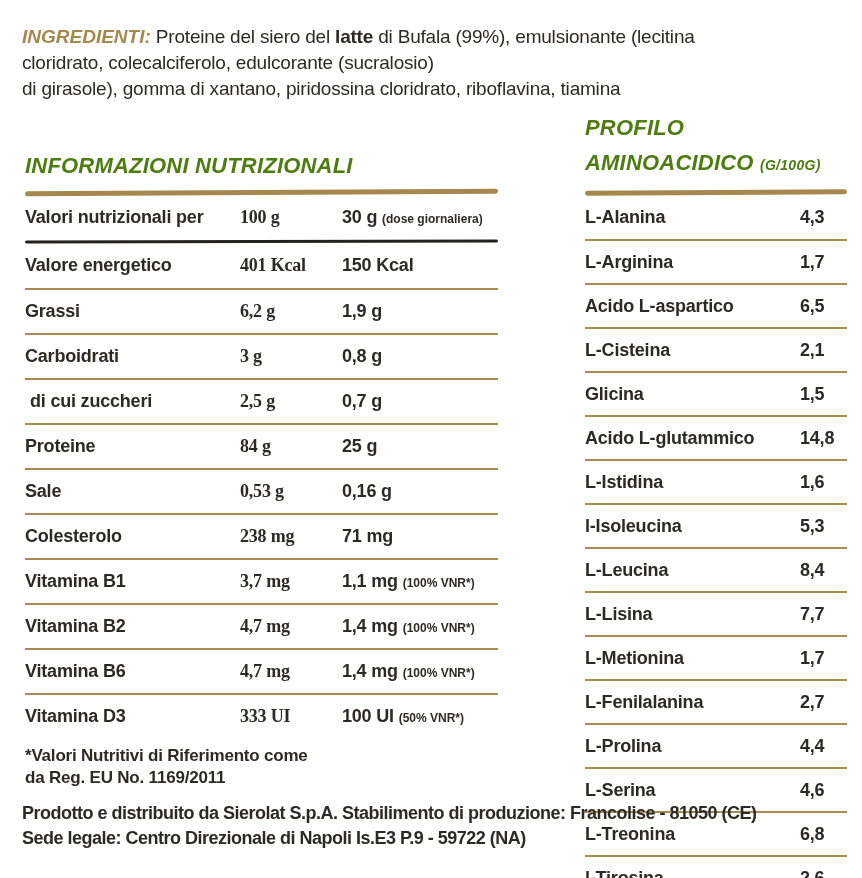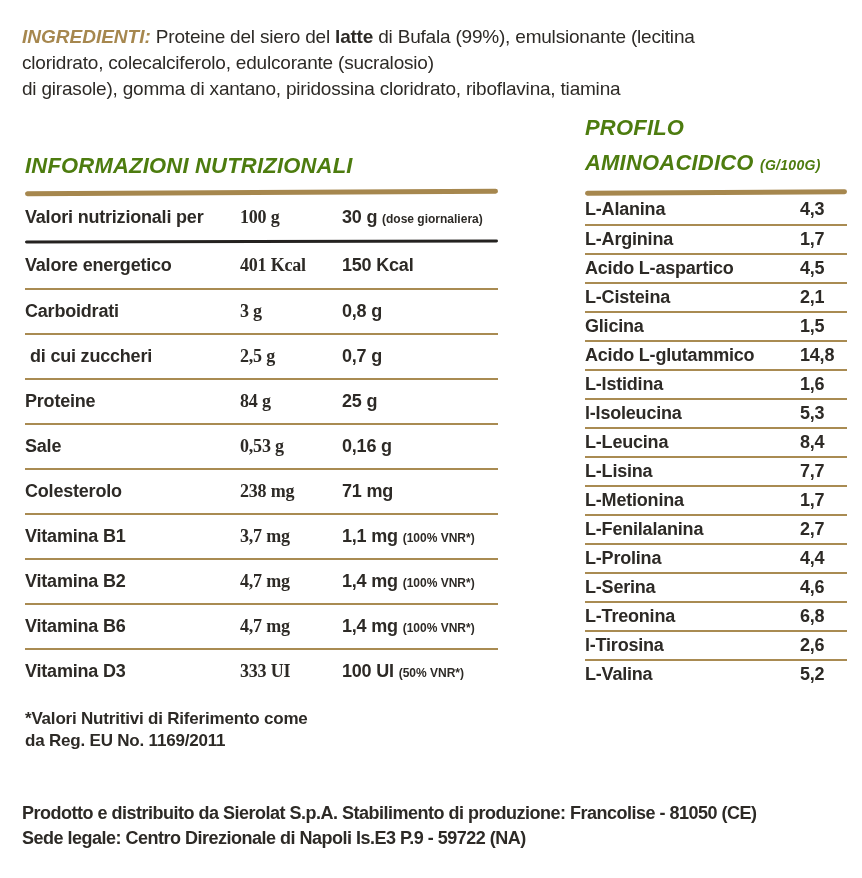--- a/index.html
+++ b/index.html
@@ -31,25 +31,25 @@
   .brush-dark { height:3px; border-radius:2px; background:#242220; transform:rotate(-0.15deg); }
 
   
   .n-row { display:flex; align-items:center; height:45px; font-size:18px; font-weight:700; letter-spacing:-0.2px; }
   .n-row .lbl { width:215px; }
   .n-row .lbl.indent { padding-left:5px; }
   .n-row .v1 { width:102px;font-family:Liberation Serif, serif; }
   .n-row .v2 { flex:1; white-space:nowrap; }
   .n-row small, .n-row .note { font-size:12px; font-weight:700; letter-spacing:0; }
   #nutrition-rows .n-row + .n-row { border-top:2px solid #a98b52; }
-  .footnote { margin-top:15px; font-size:17px; font-weight:700; line-height:22px; letter-spacing:-0.2px; }
+  .footnote { margin-top:7px; font-size:17px; font-weight:700; line-height:22px; letter-spacing:-0.2px; }
   .footnote span { display:block; }
 
   
-  .a-row { display:flex; align-items:center; height:29px; font-size:18px; font-weight:700; letter-spacing:-0.2px; }
+  .a-row { display:flex; align-items:center; height:44px; font-size:18px; font-weight:700; letter-spacing:-0.2px; }
   .a-row .lbl { width:215px; }
   .a-row .val { flex:1; }
   #amino-rows .a-row + .a-row { border-top:2px solid #a98b52; }
 
   
   .footer { position:absolute; top:801px; left:22px; width:830px;
     font-size:18px; font-weight:700; line-height:25px; letter-spacing:-0.5px; }
   .footer span { display:block; white-space:nowrap; }
 </style>
 </head>
@@ -74,20 +74,25 @@
       <span class="v2"><span>30 g</span> <small>(dose giornaliera)</small></span>
     </div>
     <div class="brush-dark"></div>
     <div id="nutrition-rows">
   <div class="n-row">
     <span class="lbl">Valore energetico</span>
     <span class="v1">401 Kcal</span>
     <span class="v2"><span class="v">150 Kcal</span> </span>
   </div>
 
+  <div class="n-row">
+    <span class="lbl">Grassi</span>
+    <span class="v1">6,2 g</span>
+    <span class="v2"><span class="v">1,9 g</span> </span>
+  </div>
 
 
   <div class="n-row">
     <span class="lbl">Carboidrati</span>
     <span class="v1">3 g</span>
     <span class="v2"><span class="v">0,8 g</span> </span>
   </div>
 
   <div class="n-row">
     <span class="lbl indent">di cui zuccheri</span>
@@ -155,21 +160,21 @@
     <span class="val">4,3</span>
   </div>
 
   <div class="a-row">
     <span class="lbl">L-Arginina</span>
     <span class="val">1,7</span>
   </div>
 
   <div class="a-row">
     <span class="lbl">Acido L-aspartico</span>
-    <span class="val">4,5</span>
+    <span class="val">6,5</span>
   </div>
 
   <div class="a-row">
     <span class="lbl">L-Cisteina</span>
     <span class="val">2,1</span>
   </div>
 
   <div class="a-row">
     <span class="lbl">Glicina</span>
     <span class="val">1,5</span>

